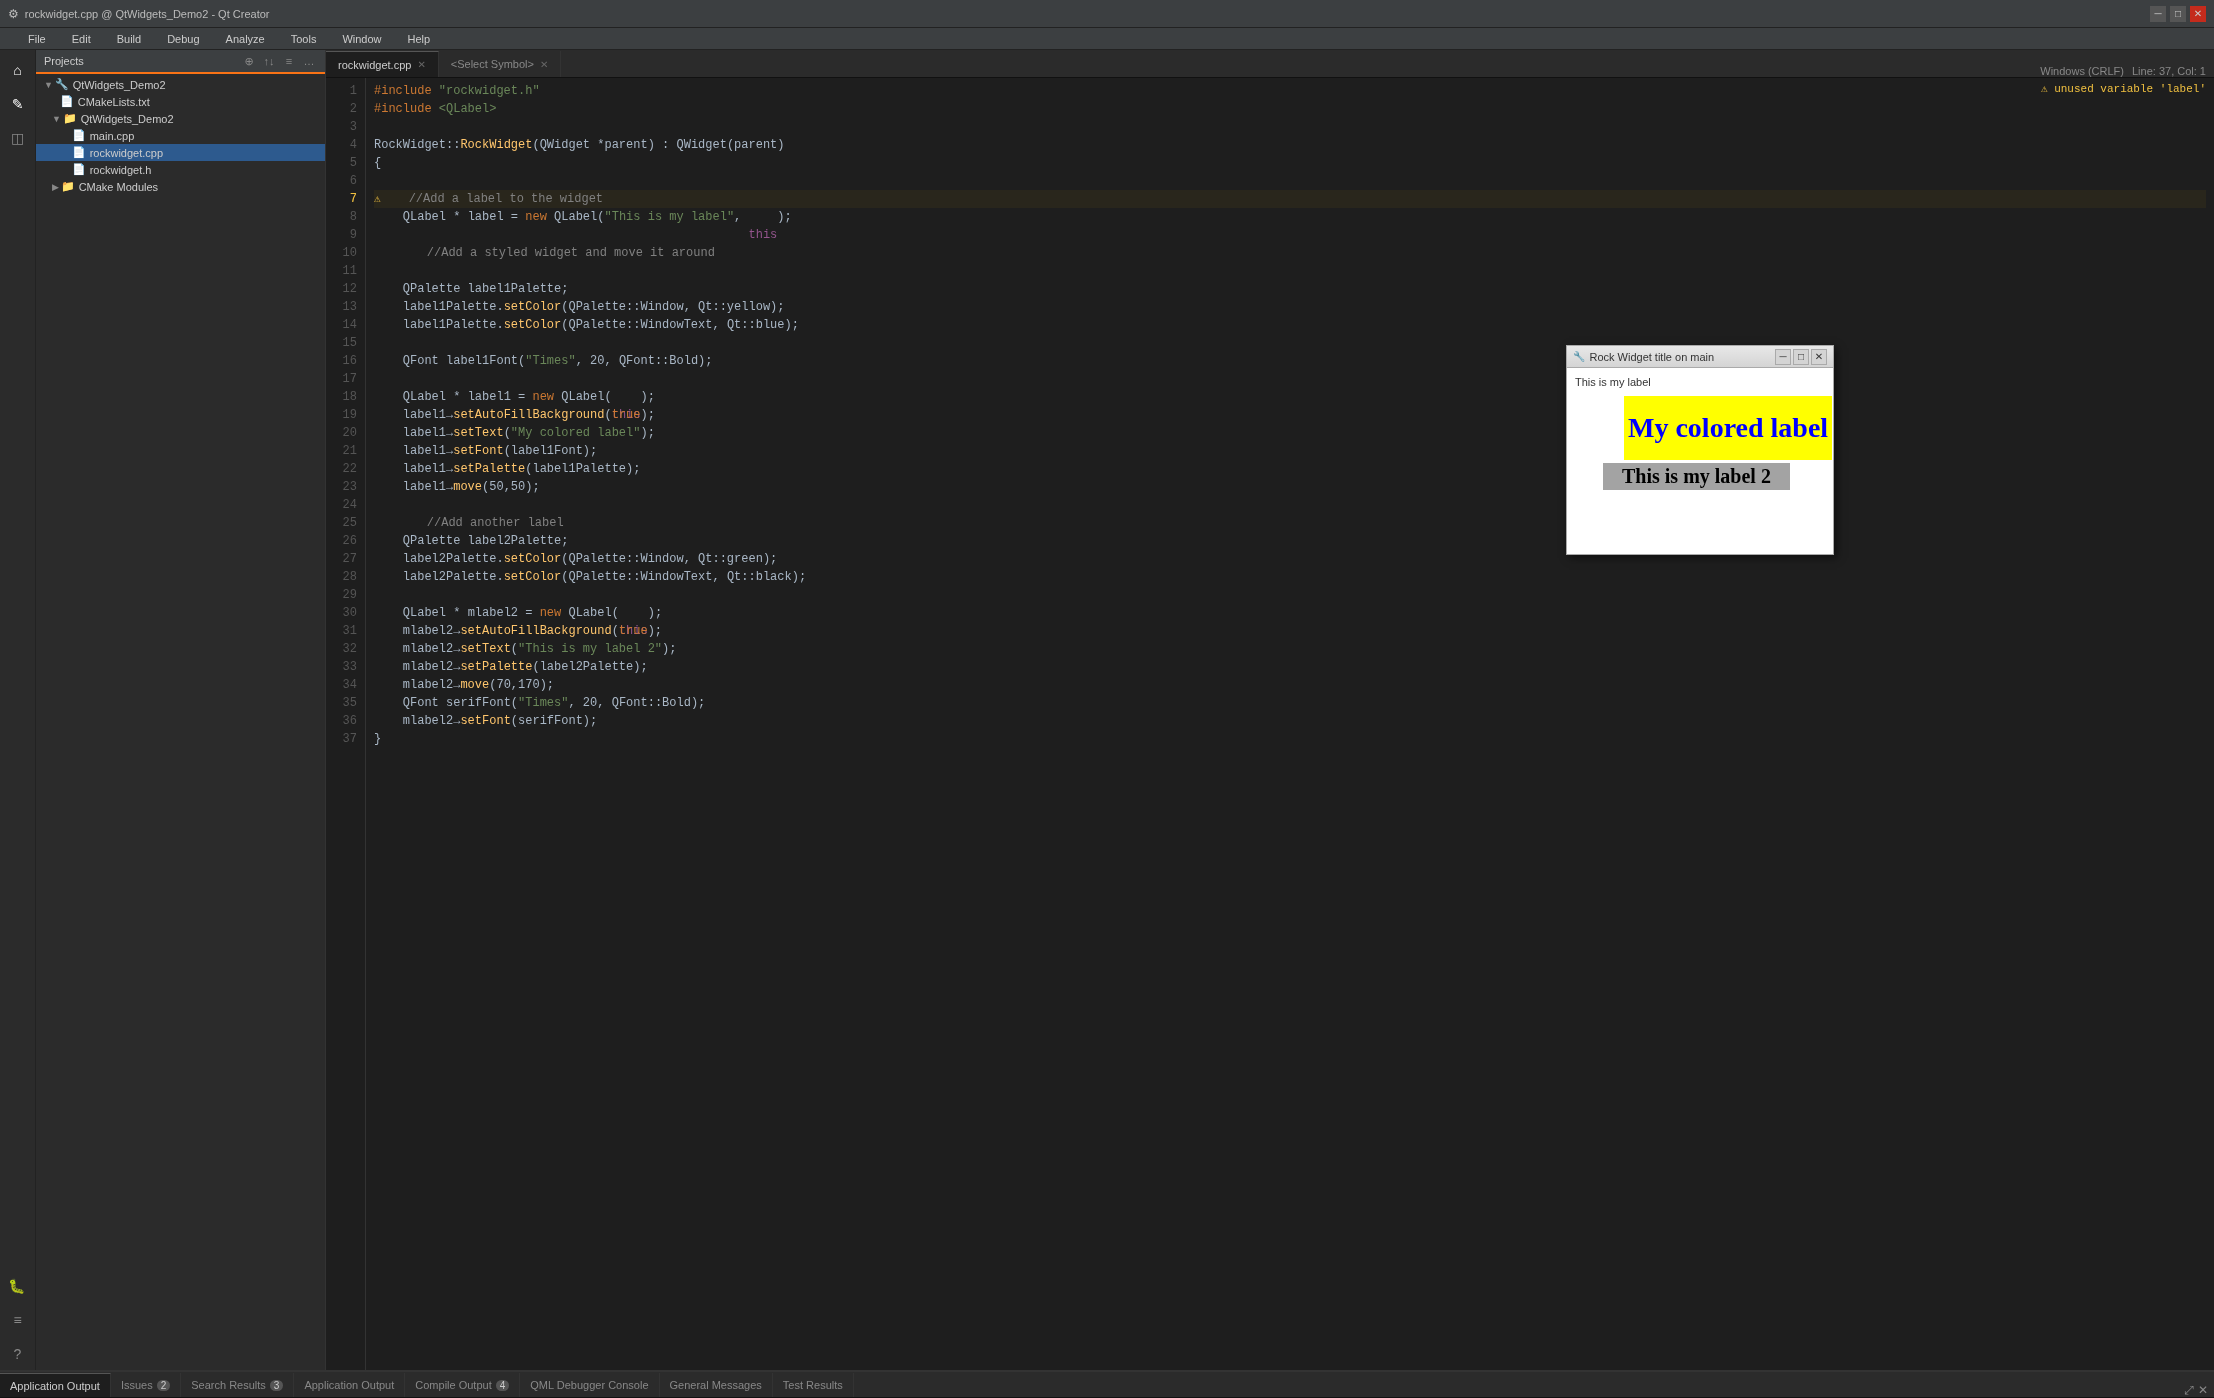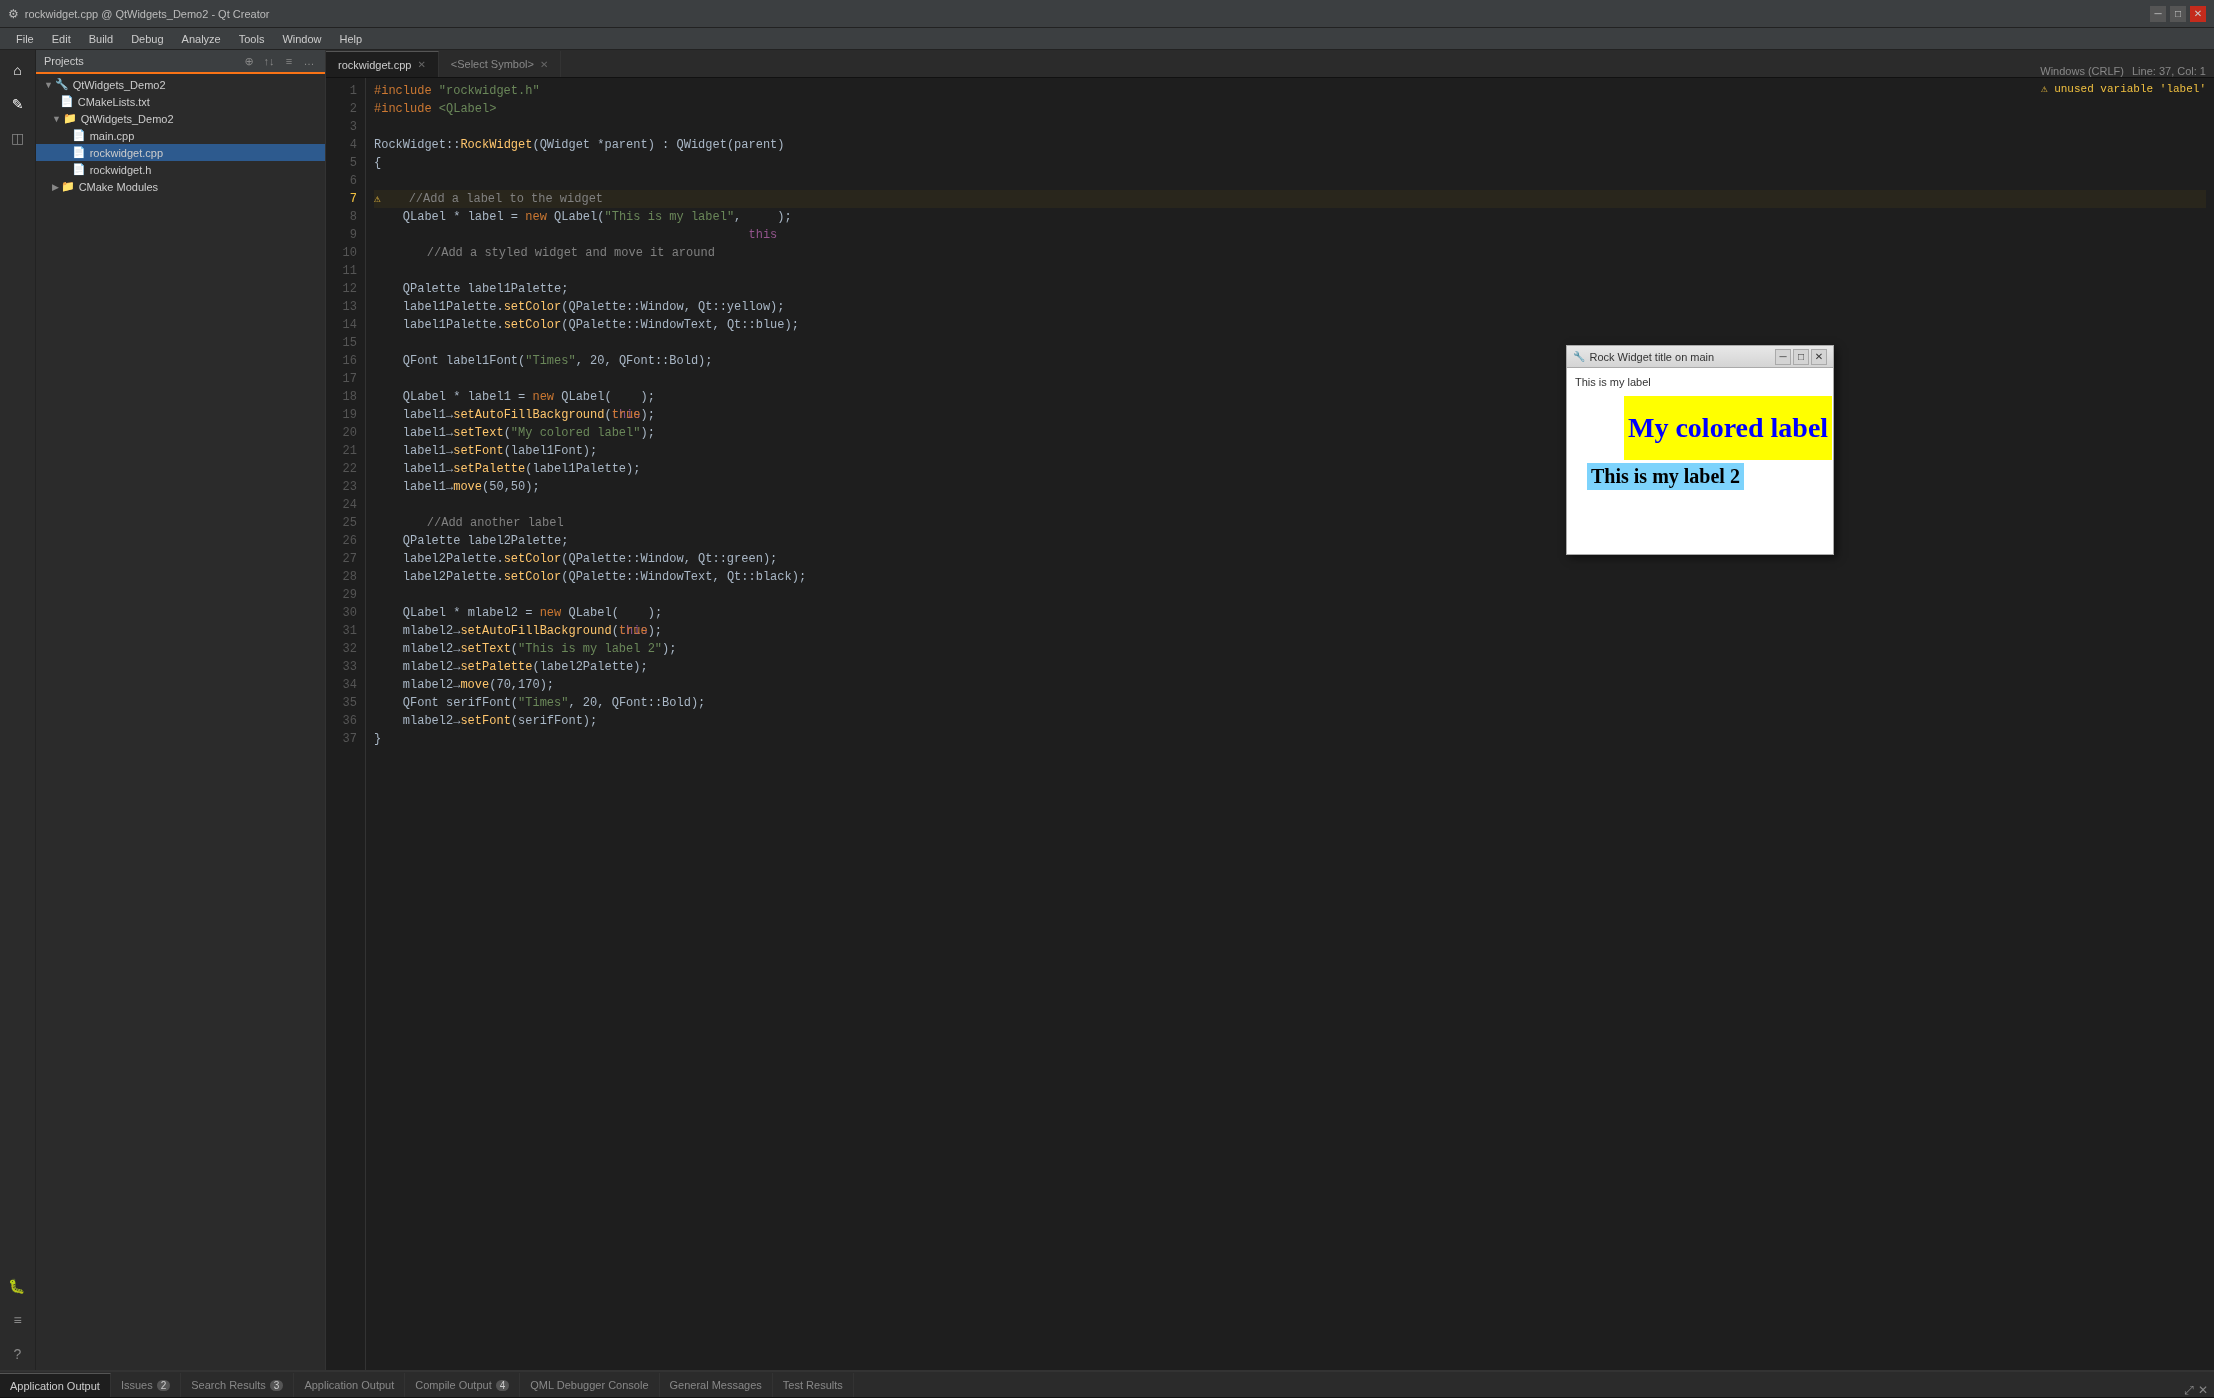--- a/index.html
+++ b/index.html
@@ -42,23 +42,23 @@
       background: #555;
       color: #ccc;
     }
 
     
     #menu-bar {
       background: #3c3f41;
       height: 22px;
       display: flex;
       align-items: center;
-      padding: 0 8px;
+      padding: 0 20px;
       border-bottom: 1px solid #222;
-      gap: 2px;
+      gap: 10px;
     }
     .menu-item {
       padding: 2px 8px;
       font-size: 11px;
       color: #ccc;
       cursor: pointer;
     }
 
     
     #main-layout {
@@ -298,27 +298,27 @@
       font-weight: bold;
       color: blue;
       background: yellow;
       font-family: 'Times New Roman', serif;
       padding: 16px 4px;
       margin-left: 27px;
     }
     #fw-label-2 {
       position: absolute;
       top: 95px;
-      left: 20px;
+      left: 36px;
       font-size: 20px;
       font-weight: bold;
       color: black;
-      background: #7dd3fc;
+      background: #a3a3a3;
       font-family: 'Times New Roman', serif;
-      padding: 2px 4px;
+      padding: 2px 19px;
     }
 
     
     #bottom-area {
       height: 280px;
       display: flex;
       flex-direction: column;
       background: #1e1e1e;
       border-top: 2px solid #333;
     }

